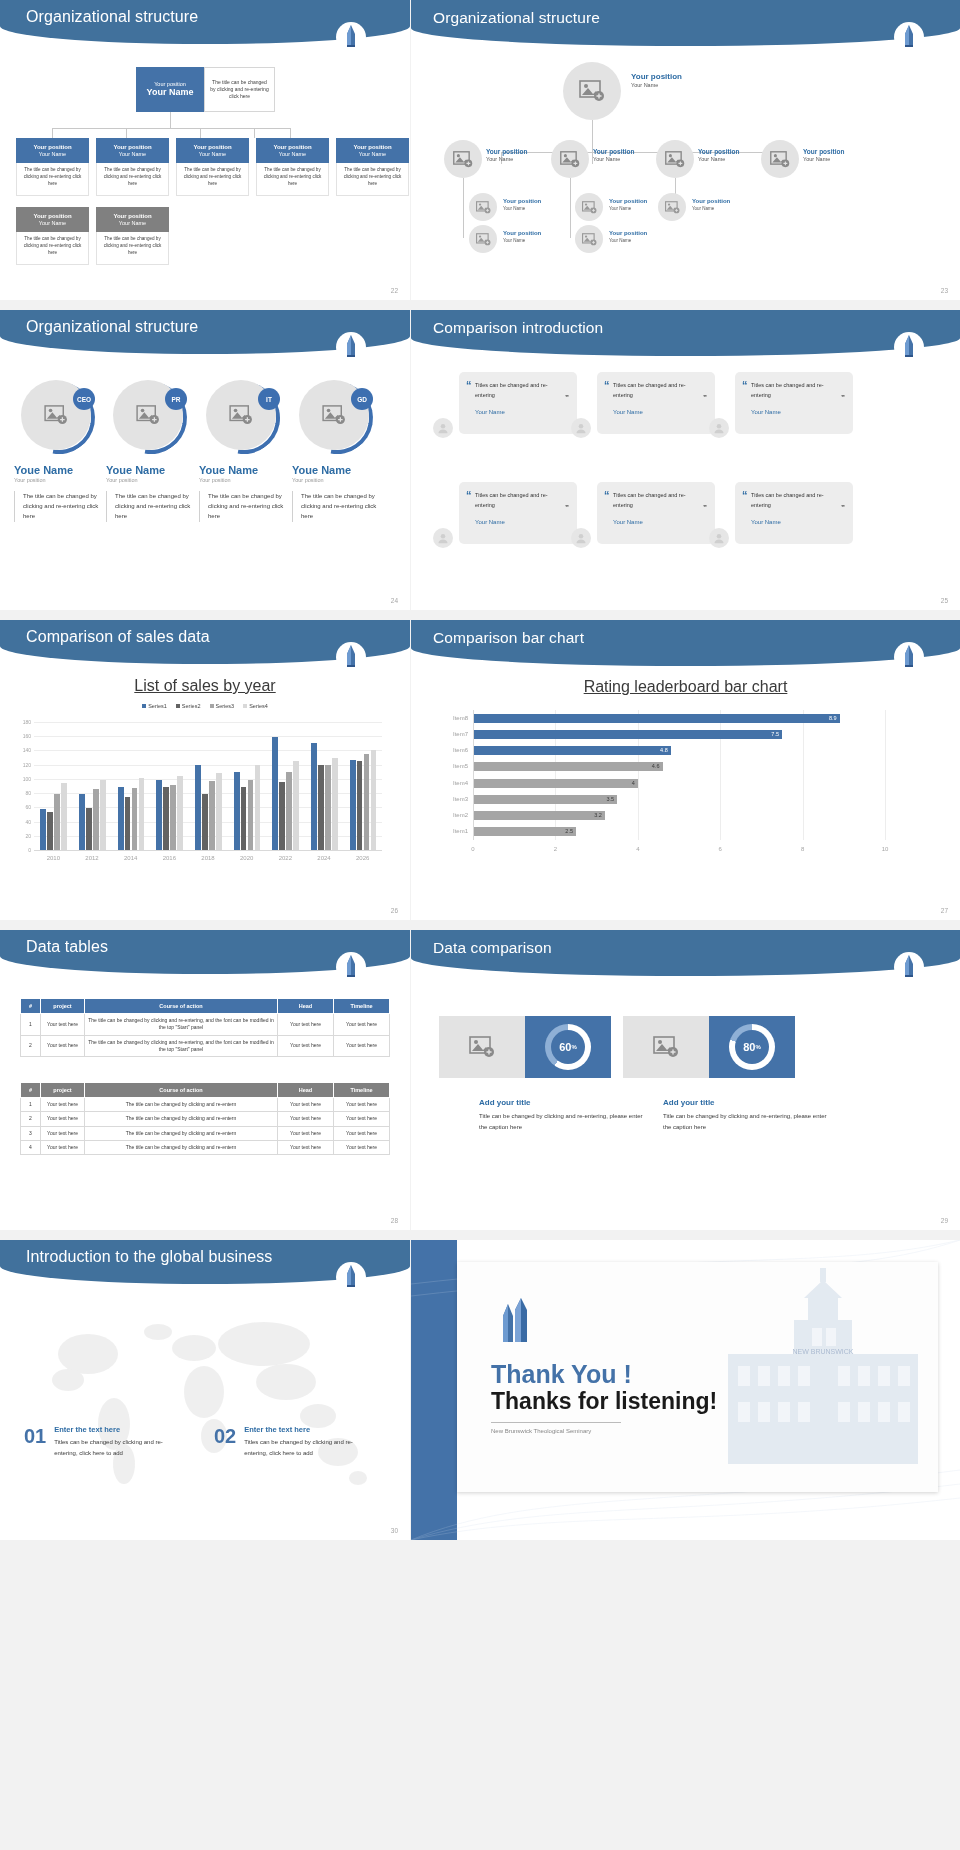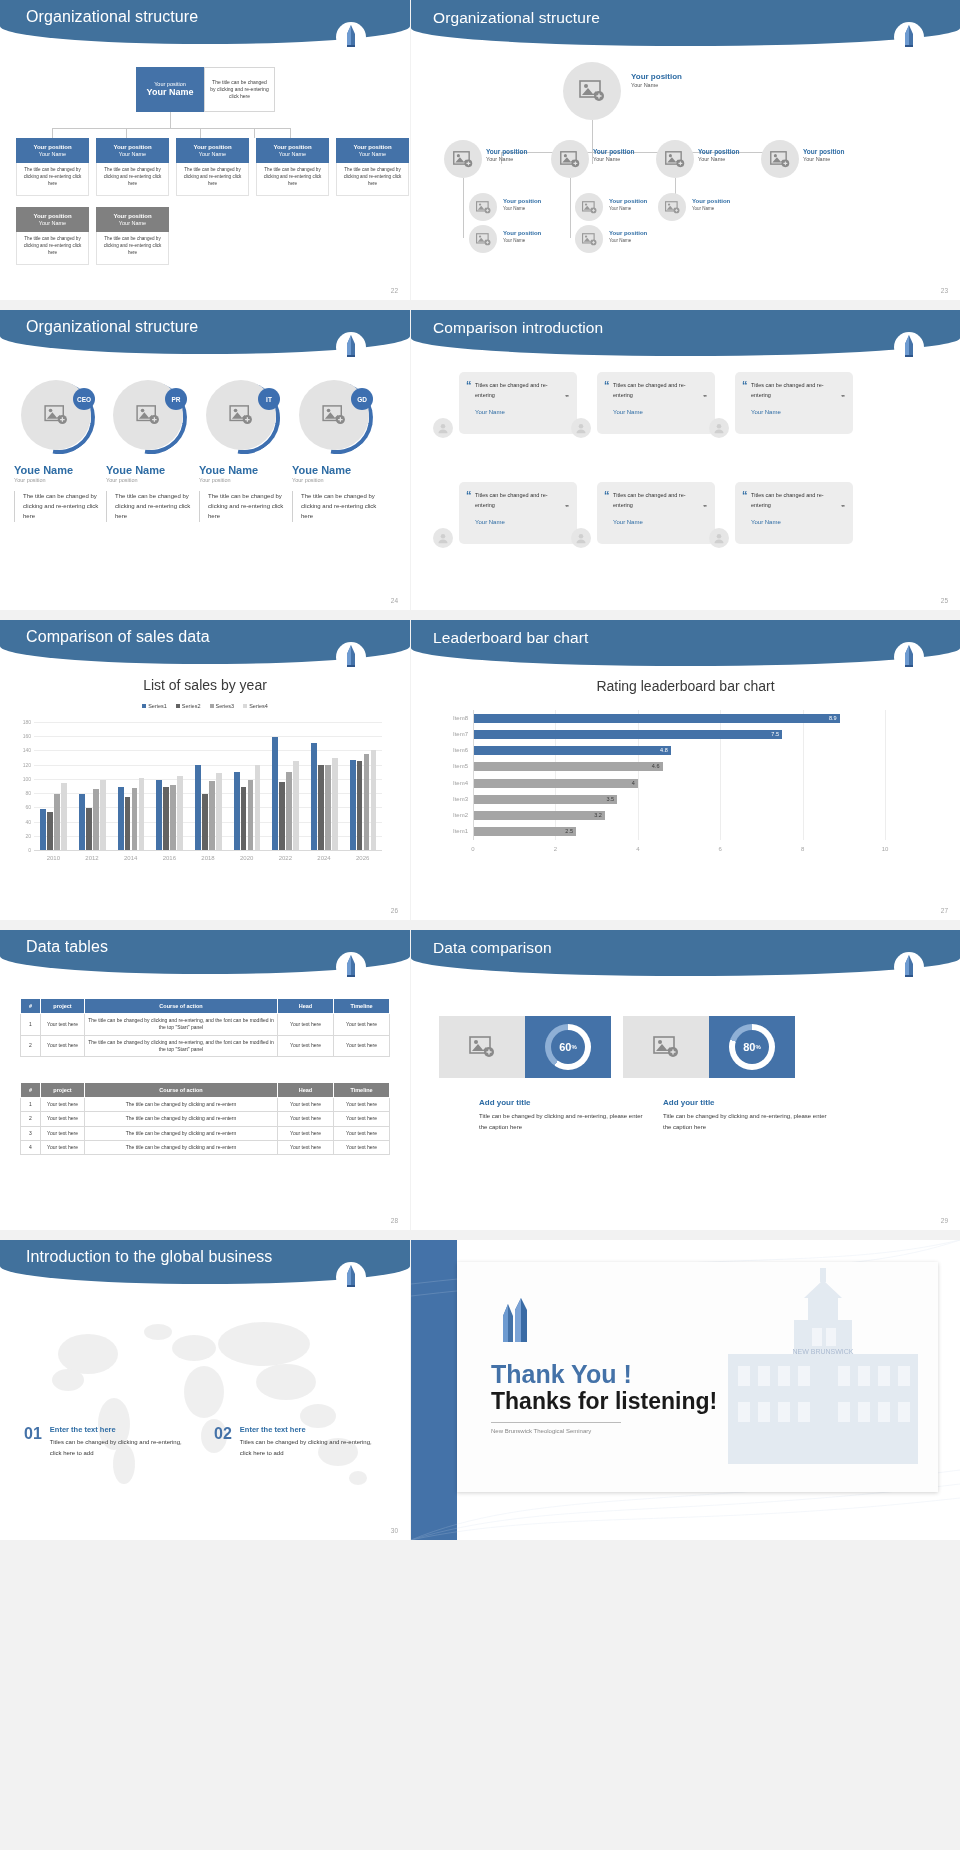--- a/index.html
+++ b/index.html
@@ -138,21 +138,21 @@
   .qcard .qm-l { position:absolute; left:7px; top:7px; color:#2e6ca4; font-size:11px; font-weight:bold; }
   .qcard .qm-r { position:absolute; right:8px; top:21px; color:#555; font-size:8px; font-weight:bold; }
   .qcard .tx { font-size:5.5px; color:#333; line-height:1.75; }
   .qcard .nmq { font-size:6px; color:#2e6ca4; margin-top:9px; }
   .qavatar {
     position:absolute; width:20px; height:20px; border-radius:50%;
     background:#e6e6e6; display:flex; align-items:center; justify-content:center;
   }
 
   
-  .ch-title { position:absolute; width:100%; text-align:center; font-size:14px; color:#3a3a3a; }
+  .ch-title { position:absolute; width:100%; text-align:center; font-size:16px; color:#3a3a3a;text-decoration:underline; }
   .legend { position:absolute; width:100%; display:flex; justify-content:center; gap:9px; }
   .legend span { font-size:5.5px; color:#444; display:flex; align-items:center; gap:2px; }
   .legend i { width:4px; height:4px; display:inline-block; }
 
   .plot { position:absolute; }
   .gridline { position:absolute; left:0; right:0; height:1px; background:#ededed; }
   .ytick { position:absolute; right:100%; margin-right:3px; font-size:5px; color:#a6a6a6; transform:translateY(-50%); }
   .xtick { position:absolute; font-size:6px; color:#a6a6a6; transform:translateX(-50%); }
   .bar { position:absolute; bottom:0; }
 
@@ -185,21 +185,21 @@
     border-radius:50%; background:#4472a8;
     display:flex; align-items:center; justify-content:center;
     color:#fff; font-size:11px; font-weight:bold;
   }
   .donut .hole sub { font-size:6px; vertical-align:baseline; }
   .dc-cap { position:absolute;margin-left:40px; }
   .dc-cap .h { font-size:8px; font-weight:bold; color:#2e6ca4; }
   .dc-cap .p { font-size:6px; color:#3a3a3a; line-height:1.75; margin-top:4px; }
 
   
-  .num { font-size:16px; font-weight:bold; color:#4472a8; }
+  .num { font-size:20px; font-weight:bold; color:#4472a8; }
   .gb-item { position:absolute; display:flex; gap:8px; align-items:flex-start; }
   .gb-item .txt .h { font-size:7.5px; font-weight:bold; color:#2e6ca4; }
   .gb-item .txt .p { font-size:6px; color:#3a3a3a; line-height:1.8; margin-top:3px; }
   .worldmap { position:absolute; opacity:.35; }
 
   
   .ty-slide { position:absolute; inset:0; background:#fff; overflow:hidden; }
   .ty-left-band { position:absolute; left:0; top:0; bottom:0; width:46px; background:#4472a8; }
   .ty-card {
     position:absolute; left:46px; top:22px; right:22px; bottom:48px;
@@ -756,21 +756,21 @@
         <div class="xtick" style="left: 362.667px; top: 235px;">2026</div>
       </div>
 
     <div class="pg">26</div>
   </div>
 
   <div class="gutter"></div>
 
   <div class="slide right">
     <div class="banner"></div>
-    <div class="banner-title">Leaderboard bar chart</div>
+    <div class="banner-title">Comparison bar chart</div>
     <div class="pen-badge">
       <svg width="10" height="24" viewBox="0 0 10 24">
           <path d="M5 0 L9 9 L9 22 L1 22 L1 9 Z" fill="#4472a8"></path>
           <path d="M5 0 L5 22 L1 22 L1 9 Z" fill="#6e9bd1"></path>
           <rect x="1" y="20" width="8" height="2" fill="#2e558a"></rect>
         </svg>
     </div>
 
     <div class="ch-title" style="top:58px;">Rating leaderboard bar chart</div>
     <div class="plot" id="hbar-plot" style="left:62px; top:90px; width:412px; height:130px;">

